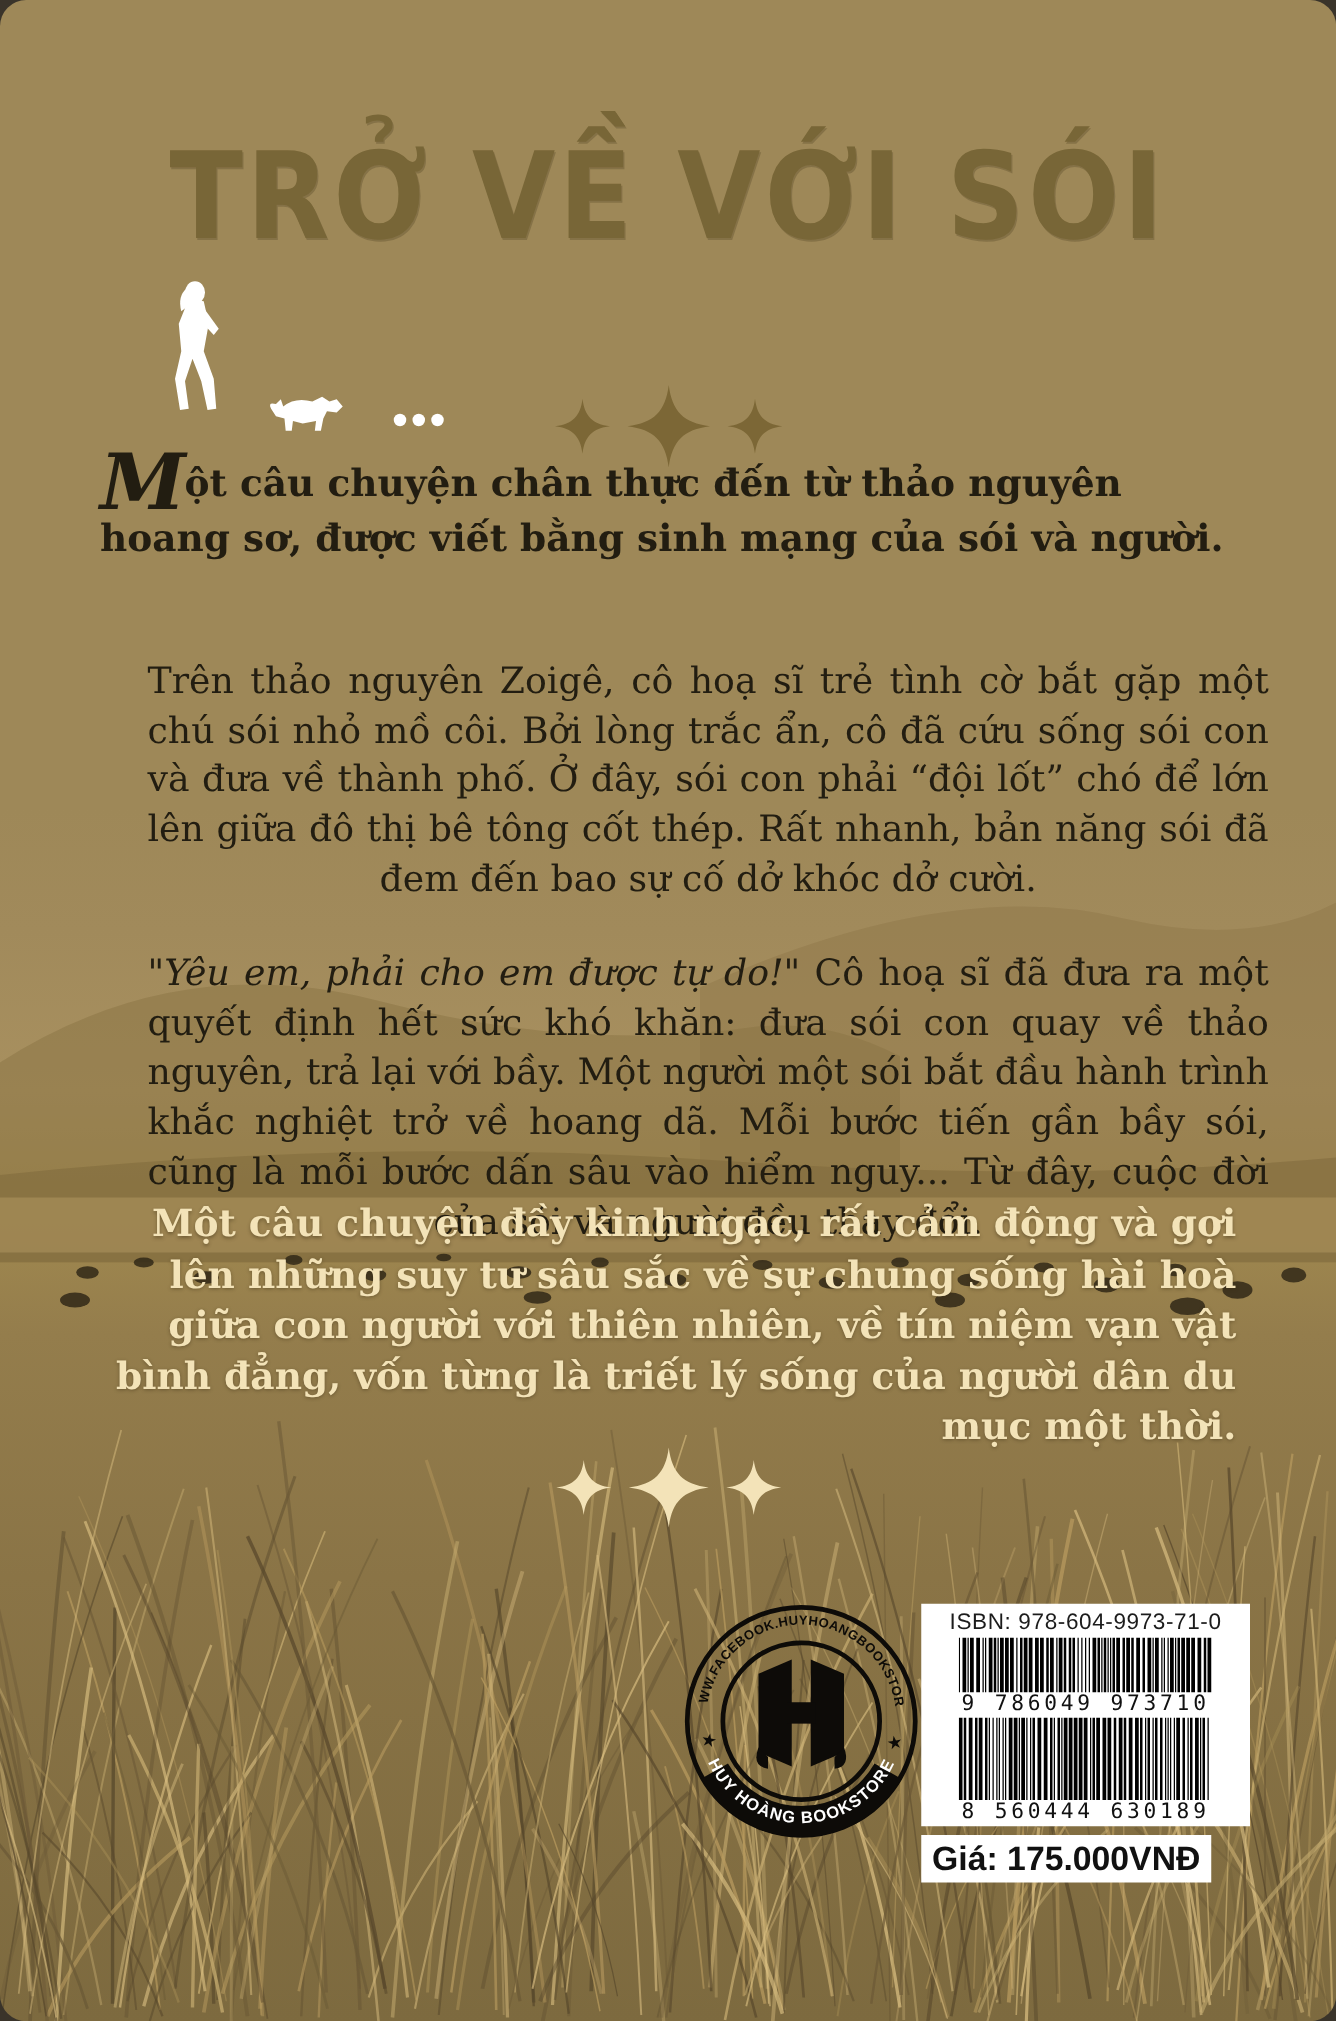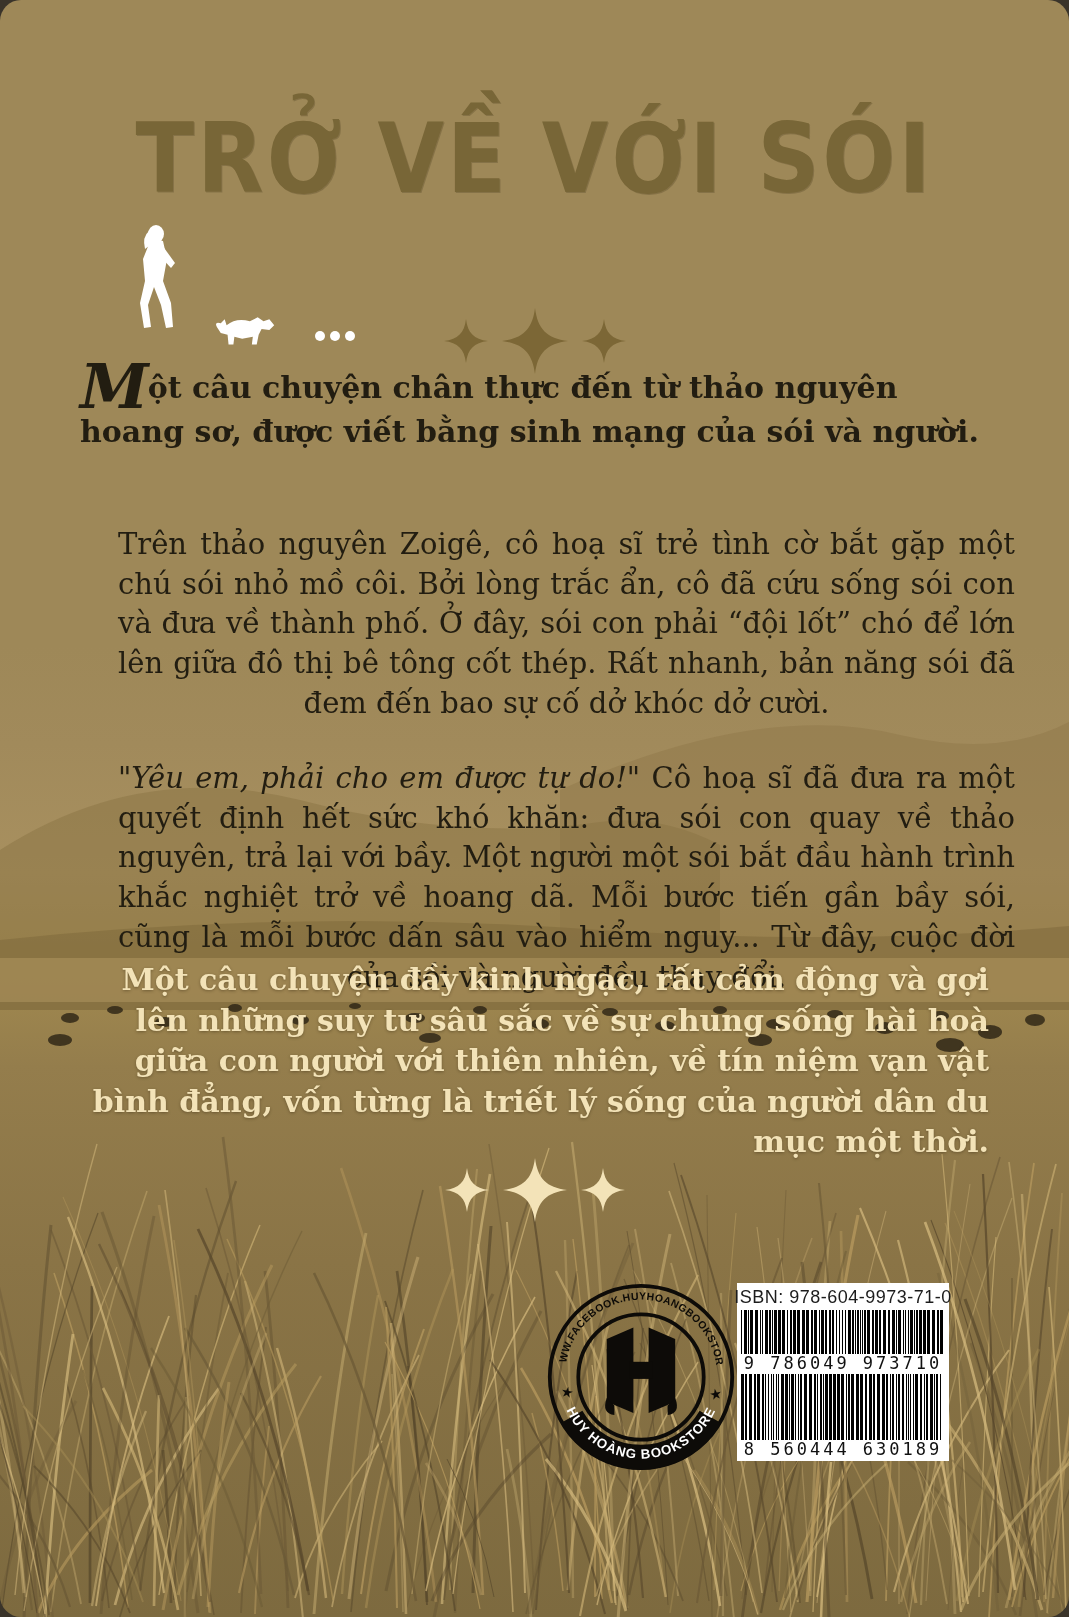--- a/index.html
+++ b/index.html
@@ -68,21 +68,21 @@
     text-align:right;
     font-weight:700;
     font-size:30px;line-height:1.35;
     color:var(--gold_text);
     text-shadow:0 1px 3px rgba(55,42,18,.45);
   }
   
   .logo{left:546px;top:1282px;width:190px;height:190px;}
   
   .panel{
-    left:737px;top:1283px;width:212px;height:178px;
+    left:737px;top:1283px;width:263px;height:178px;
     background:var(--panel_white);
     display:flex;flex-direction:column;align-items:center;
     box-sizing:border-box;padding-top:4px;
   }
   .isbn{
     font-family:"Liberation Sans", sans-serif;
     font-size:18px;color:#1c1c1c;letter-spacing:.5px;
     white-space:nowrap;
   }
   .bars{display:block;margin-top:2px;}
@@ -577,14 +577,15 @@
         <rect x="183" y="0" width="1" height="66" fill="#000"></rect>
         <rect x="185" y="0" width="2" height="66" fill="#000"></rect>
         <rect x="189" y="0" width="3" height="66" fill="#000"></rect>
         <rect x="193" y="0" width="1" height="66" fill="#000"></rect>
         <rect x="195" y="0" width="2" height="66" fill="#000"></rect>
         <rect x="199" y="0" width="1" height="66" fill="#000"></rect>
       </svg>
     <div class="digits">8 560444 630189</div>
   </div>
 
+  <div class="abs price">Giá: 175.000VNĐ</div>
 
 </div>
 
 </body></html>

